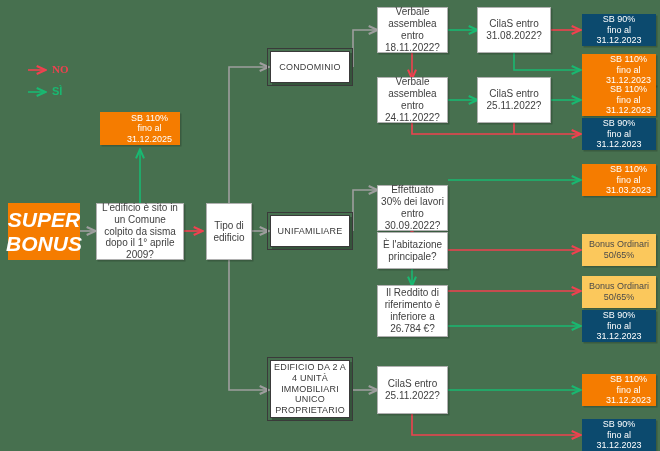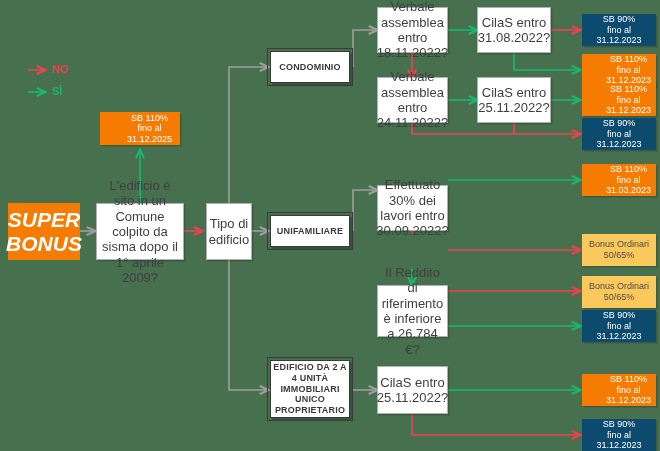--- a/index.html
+++ b/index.html
@@ -21,32 +21,32 @@
     align-items:center;
     justify-content:center;
     text-align:center;
     line-height:1.18;
   }
   
   .qbox{
     background:#ffffff;
     border:1px solid #b0b0b0;
     color:#3f3f3f;
-    font-size:13px;
+    font-size:10px;
     padding:2px 3px;
     box-shadow:1.5px 1.5px 0 rgba(0,0,0,0.18);
   }
   
   .catbox{
     background:#ffffff;
     border:1.6px solid #3a3a3a;
     outline:1px solid #3a3a3a;
     outline-offset:2px;
     color:#3a3a3a;
-    font-weight:bold;
+    font-weight:normal;
     font-size:9px;
     letter-spacing:.2px;
     padding:2px;
     box-shadow:2px 2px 0 rgba(0,0,0,0.25);
   }
   
   .chip{
     color:#ffffff;
     font-size:9px;
     font-weight:normal;
@@ -68,21 +68,21 @@
     justify-content:center;
     text-align:center;
     box-sizing:border-box;
     font-style:italic;
   }
   .legend-label{
     position:absolute;
     font-weight:bold;
     font-size:11px;
   }
-  .legend-no{color:#f0414f;}
+  .legend-no{color:#f0414f;font-family:Liberation Serif, serif;}
   .legend-si{color:#19b871;}
   svg.wires{
     position:absolute;
     left:0;top:0;
     width:660px;height:451px;
     pointer-events:none;
   }
 </style>
 </head>
 <body>
@@ -169,20 +169,21 @@
   <div class="node qbox" style="left:377px;top:7px;width:71px;height:46px;">Verbale assemblea entro 18.11.2022?</div>
 
   <div class="node qbox" style="left:377px;top:77px;width:71px;height:46px;">Verbale assemblea entro 24.11.2022?</div>
 
   <div class="node qbox" style="left:477px;top:7px;width:74px;height:46px;">CilaS entro 31.08.2022?</div>
 
   <div class="node qbox" style="left:477px;top:77px;width:74px;height:46px;">CilaS entro 25.11.2022?</div>
 
   <div class="node qbox" style="left:377px;top:166px;width:71px;height:46px;margin-top:19px;">Effettuato 30% dei lavori entro 30.09.2022?</div>
 
+  <div class="node qbox" style="left:377px;top:232px;width:71px;height:37px;">È l'abitazione principale?</div>
 
   <div class="node qbox" style="left:377px;top:285px;width:71px;height:52px;">Il Reddito di riferimento è inferiore a 26.784 €?</div>
 
   <div class="node qbox" style="left:377px;top:366px;width:71px;height:48px;">CilaS entro 25.11.2022?</div>
 
   <div class="node catbox" style="left:270px;top:51px;width:80px;height:32px;">CONDOMINIO</div>
 
   <div class="node catbox" style="left:270px;top:215px;width:80px;height:32px;">UNIFAMILIARE</div>
 
   <div class="node catbox" style="left:270px;top:360px;width:80px;height:58px;">EDIFICIO DA 2 A 4 UNITÀ IMMOBILIARI UNICO PROPRIETARIO</div>

